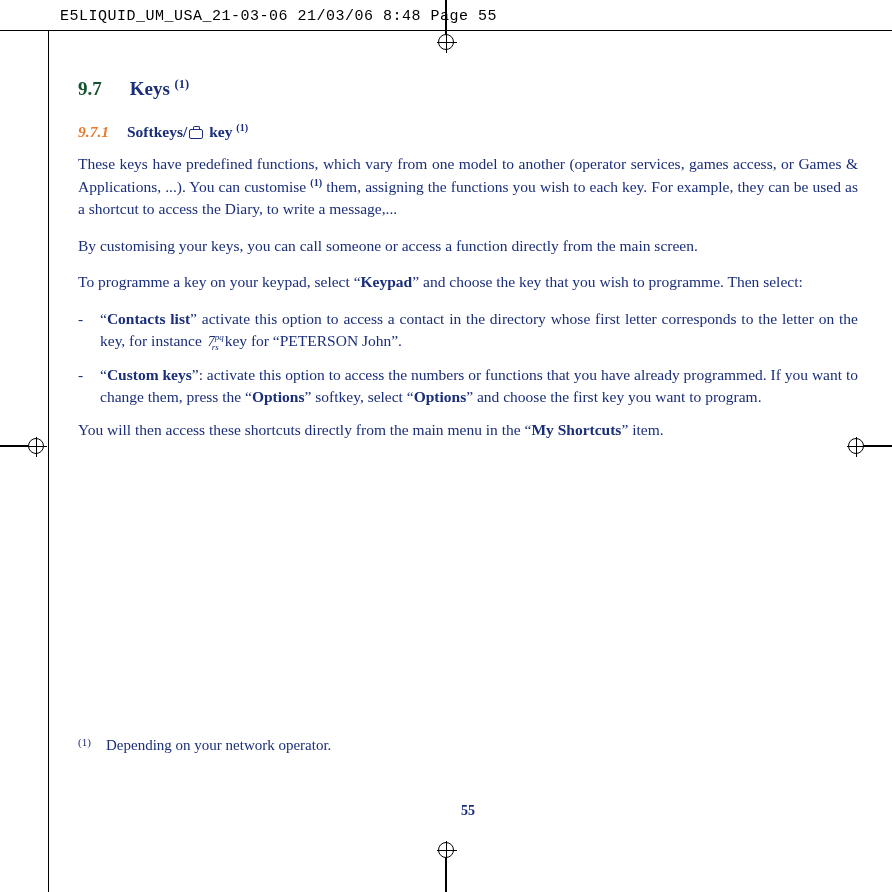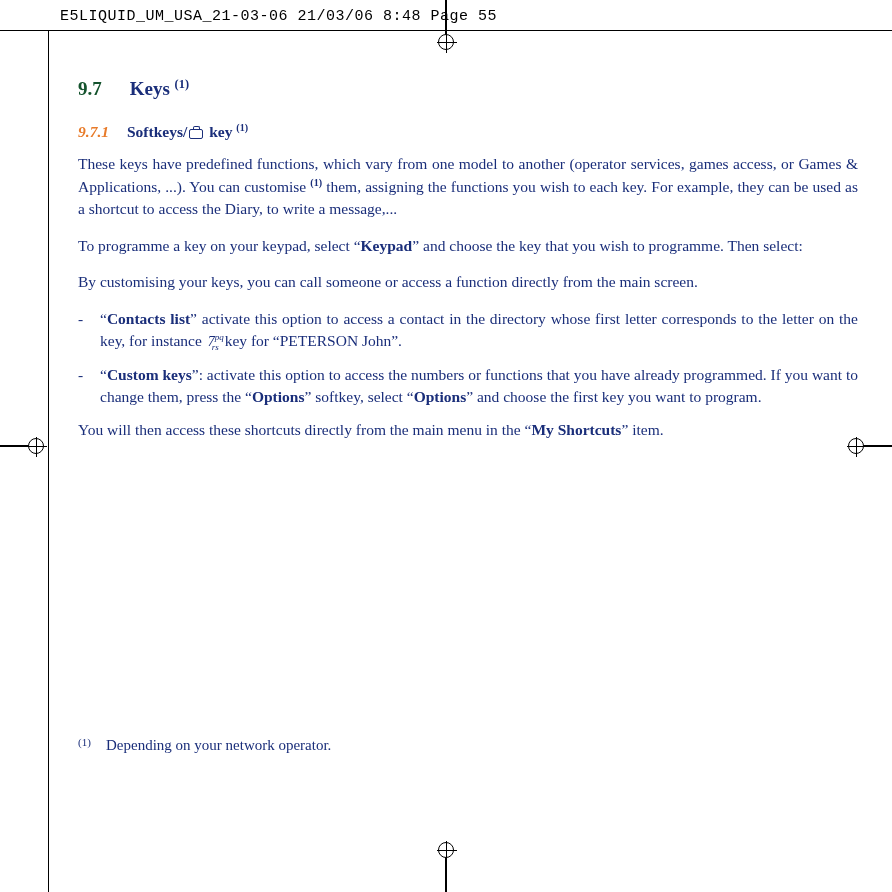--- a/index.html
+++ b/index.html
@@ -241,34 +241,35 @@
     <sup>(1)</sup>
   </div>
 
   <div class="h2">
     <span class="sub-num">9.7.1</span><span class="sub-title"><span>Softkeys/</span><span class="camera-icon"></span><span> key</span> <sup>(1)</sup></span>
   </div>
 
   <p><span>These keys have predefined functions, which vary from one model to another (operator services, games access, or Games &amp; Applications, ...). You can customise</span> <sup>(1)</sup><span> them, assigning the functions you wish to each key. For example, they can be used as a shortcut to access the Diary, to write a message,...</span></p>
 
 
+  <p>By customising your keys, you can call someone or access a function directly from the main screen.</p>
+
   <p><span>To programme a key on your keypad, select “</span><b>Keypad</b><span>” and choose the key that you wish to programme. Then select:</span></p>
-
-  <p>By customising your keys, you can call someone or access a function directly from the main screen.</p>
 
   <div class="li">
     <div class="dash">-</div>
     <div class="body"><span>“</span><b>Contacts list</b><span>” activate this option to access a contact in the directory whose first letter corresponds to the letter on the key, for instance </span><span class="seven-key"><span>7</span><span class="pq">pq</span><span class="rs">rs</span></span><span> key for “PETERSON John”.</span></div>
   </div>
 
   <div class="li">
     <div class="dash">-</div>
     <div class="body"><span>“</span><b>Custom keys</b><span>”: activate this option to access the numbers or functions that you have already programmed. If you want to change them, press the “</span><b>Options</b><span>” softkey, select “</span><b>Options</b><span>” and choose the first key you want to program.</span></div>
   </div>
 
   <p><span>You will then access these shortcuts directly from the main menu in the “</span><b>My Shortcuts</b><span>” item.</span></p>
 
   <div class="footnote">
     <div class="mark">(1)</div>
     <div>Depending on your network operator.</div>
   </div>
 
+  <div class="pagenum">55</div>
 </div>
 
 </body></html>

